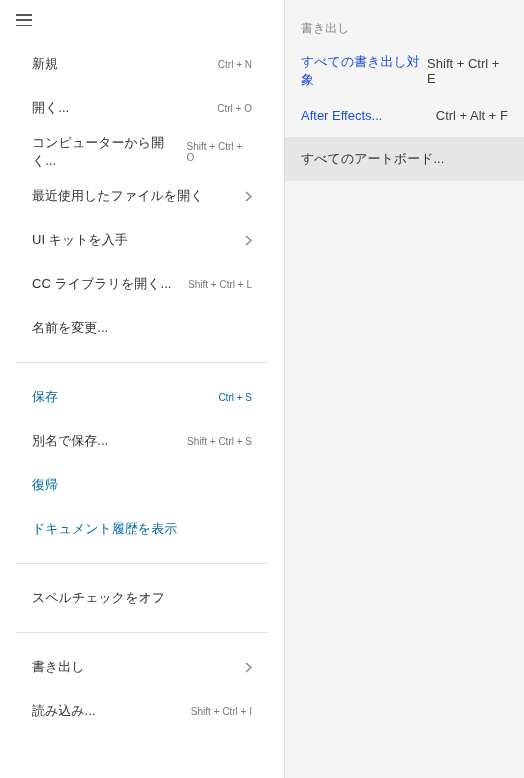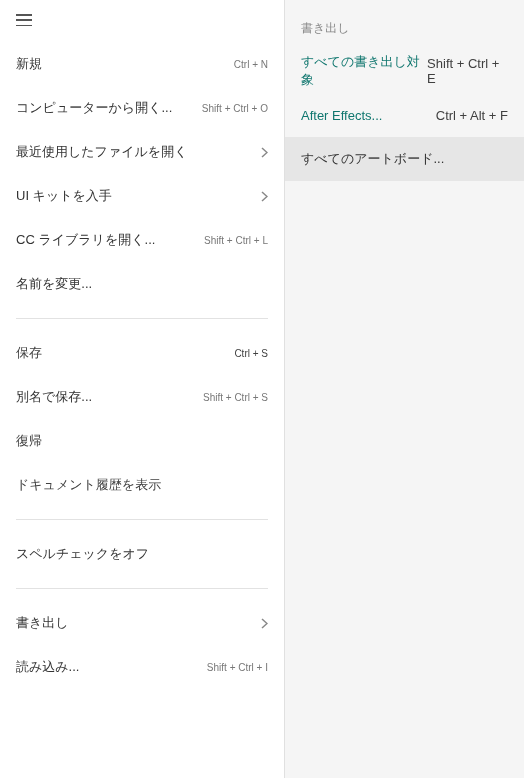--- a/index.html
+++ b/index.html
@@ -37,41 +37,41 @@
     flex-direction: column;
     justify-content: space-between;
   }
   .hamburger-icon span {
     display: block;
     height: 1.5px;
     background: #555;
     width: 100%;
   }
   .menu-section {
-    padding: 6px 16px;
+    padding: 6px 32px;
   }
   .menu-item {
     display: flex;
     align-items: center;
     justify-content: space-between;
     height: 44px;
     cursor: pointer;
   }
   .menu-item .label {
     color: #333;
     font-size: 13px;
   }
   .menu-item .shortcut {
     color: #777;
     font-size: 10px;
     margin-left: auto;
   }
   .menu-item.disabled .label,
   .menu-item.disabled .shortcut {
-    color: #404040;
+    color: #0369a1;
   }
   .chevron {
     margin-left: auto;
     color: #888;
   }
   .chevron svg { display: block; }
   .divider {
     height: 1px;
     background: #e2e2e2;
     margin: 6px 16px;
@@ -85,21 +85,21 @@
   .submenu-item {
     display: flex;
     align-items: center;
     justify-content: space-between;
     height: 44px;
     padding: 0 16px;
     cursor: pointer;
     color: #888;
     font-size: 13px;
   }
-  .submenu-item .label { color: #0f766e; }
+  .submenu-item .label { color: #1d4ed8; }
   .submenu-item .shortcut { color: #404040; margin-left: auto; font-size: 13px; }
   .submenu-item.highlight {
     background: #e6e6e6;
   }
   .submenu-item.highlight .label { color: #333; }
 </style>
 </head>
 <body>
 
 <div class="left-panel">
@@ -110,20 +110,24 @@
         <span></span>
     </div>
   </div>
 
   <div class="menu-section">
     <div class="menu-item">
       <span class="label">新規</span>
       <span class="shortcut">Ctrl + N</span>
     </div>
     <div class="menu-item">
+      <span class="label">開く...</span>
+      <span class="shortcut">Ctrl + O</span>
+    </div>
+    <div class="menu-item">
       <span class="label">コンピューターから開く...</span>
       <span class="shortcut">Shift + Ctrl + O</span>
     </div>
     <div class="menu-item">
       <span class="label">最近使用したファイルを開く</span>
       <span class="chevron">
         <svg width="7" height="11" viewBox="0 0 7 11">
             <path d="M1 1 L6 5.5 L1 10" stroke="#888" stroke-width="1.5" fill="none"></path>
           </svg>
       </span>

